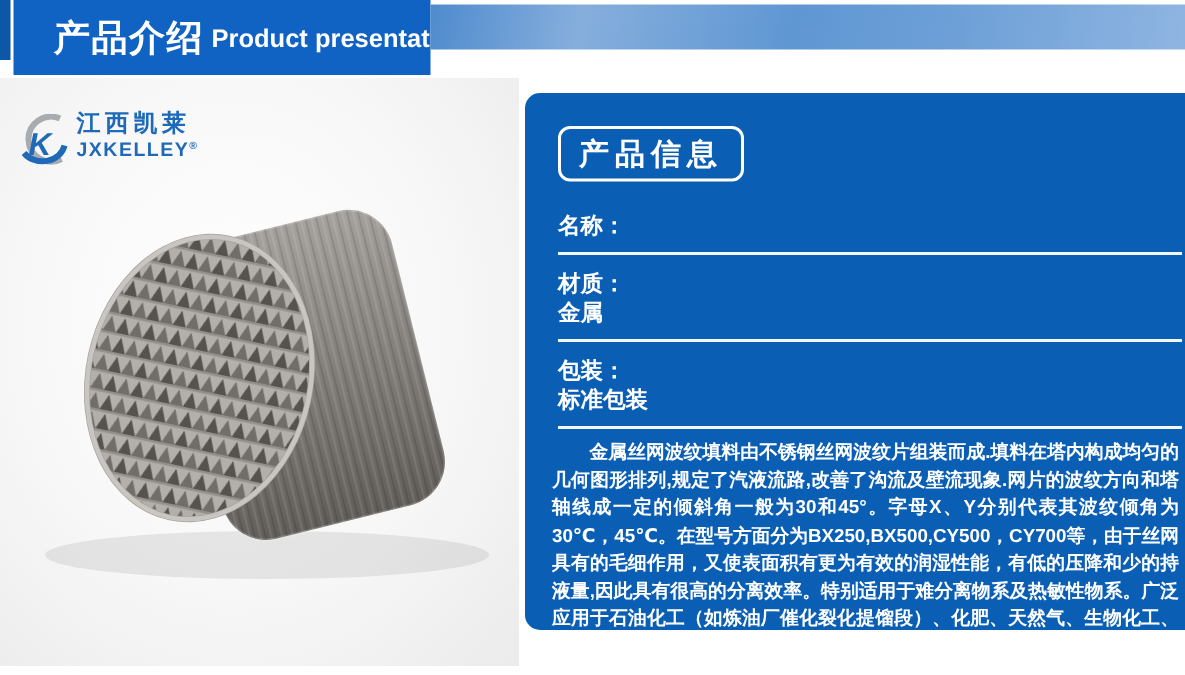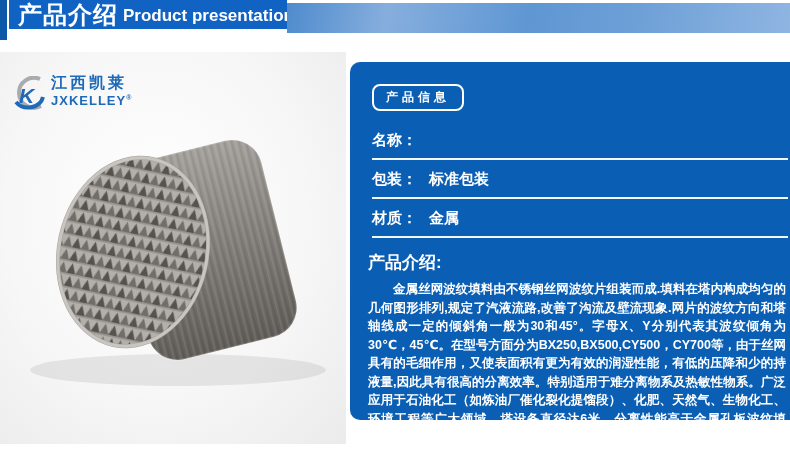--- a/index.html
+++ b/index.html
@@ -3,22 +3,22 @@
 <meta charset="utf-8">
 <style>
   html,body{margin:0;padding:0;}
   body{
     width:790px;height:450px;position:relative;overflow:hidden;background:#ffffff;
     font-family:"Liberation Sans","DejaVu Sans",sans-serif;
   }
   
   .header-accent{position:absolute;left:0;top:0;width:7px;height:40px;background:#0d57a9;}
   .header-bar{
-    position:absolute;left:9px;top:0;width:278px;height:29px;background:#1063c2;
-    display:flex;align-items:center;box-sizing:border-box;padding-left:9px;
+    position:absolute;left:9px;top:0;width:278px;height:50px;background:#1063c2;
+    display:flex;align-items:center;box-sizing:border-box;padding-left:27px;
   }
   .title-zh{font-size:24px;font-weight:bold;color:#fff;letter-spacing:1px;white-space:nowrap;}
   .title-en{font-size:17px;font-weight:600;color:#fff;margin-left:5px;transform:translateY(1px);white-space:nowrap;}
   .header-strip{
     position:absolute;left:287px;top:3px;right:0;height:30px;
     background:linear-gradient(100deg,#4f8bcd 0%,#86aedd 20%,#5f97d3 48%,#6ea0d7 70%,#8fb5e2 100%);
   }
   
   .photo{
     position:absolute;left:0;top:52px;width:346px;height:392px;
@@ -30,27 +30,27 @@
   .logo-en{font-size:13px;font-weight:bold;color:#1e6ab8;letter-spacing:1px;line-height:15px;}
   .logo-en sup{font-size:7px;}
   .cyl{position:absolute;left:0;top:0;}
   
   .panel{
     position:absolute;left:350px;top:62px;width:440px;height:358px;background:#0a5fb5;
     border-radius:10px 0 0 10px;box-sizing:border-box;color:#fff;
   }
   .badge{
     display:inline-block;margin:22px 0 0 22px;border:2px solid #ffffff;border-radius:8px;
-    padding:3px 12px;font-size:12px;font-weight:bold;letter-spacing:4px;color:#fff;
+    padding:3px 12px;font-size:20px;font-weight:bold;letter-spacing:4px;color:#fff;
   }
   .specs{margin:10px 2px 0 22px;}
   .spec-row{
     display:flex;align-items:flex-start;padding:10px 0 8px 0;
     border-bottom:2px solid rgba(255,255,255,0.95);
-    font-size:15px;font-weight:bold;color:#fff;
+    font-size:15px;font-weight:bold;color:#fff;flex-direction:column;
   }
   .spec-label{margin-right:12px;white-space:nowrap;}
   .intro-heading{margin:13px 0 0 18px;font-size:17px;font-weight:bold;color:#fff;}
   .intro-text{
     margin:6px 4px 0 18px;font-size:12.5px;line-height:18.5px;font-weight:bold;color:#fff;
     text-align:justify;text-indent:2em;
   }
 </style>
 </head>
 <body>
@@ -114,24 +114,23 @@
 </div>
 
 <div class="panel">
   <div class="badge">产品信息</div>
 
   <div class="specs">
     <div class="spec-row">
       <span class="spec-label">名称：</span>
     </div>
     <div class="spec-row">
+      <span class="spec-label">材质：</span>
+      <span class="spec-value">金属</span>
+    </div>
+    <div class="spec-row">
       <span class="spec-label">包装：</span>
       <span class="spec-value">标准包装</span>
     </div>
-    <div class="spec-row">
-      <span class="spec-label">材质：</span>
-      <span class="spec-value">金属</span>
-    </div>
   </div>
 
-  <div class="intro-heading">产品介绍:</div>
   <div class="intro-text">金属丝网波纹填料由不锈钢丝网波纹片组装而成.填料在塔内构成均匀的几何图形排列,规定了汽液流路,改善了沟流及壁流现象.网片的波纹方向和塔轴线成一定的倾斜角一般为30和45°。字母X、Y分别代表其波纹倾角为30℃，45℃。在型号方面分为BX250,BX500,CY500，CY700等，由于丝网具有的毛细作用，又使表面积有更为有效的润湿性能，有低的压降和少的持液量,因此具有很高的分离效率。特别适用于难分离物系及热敏性物系。广泛应用于石油化工（如炼油厂催化裂化提馏段）、化肥、天然气、生物化工、环境工程等广大领域。塔设备直径达6米，分离性能高于金属孔板波纹填料。</div>
 </div>
 
 </body></html>

